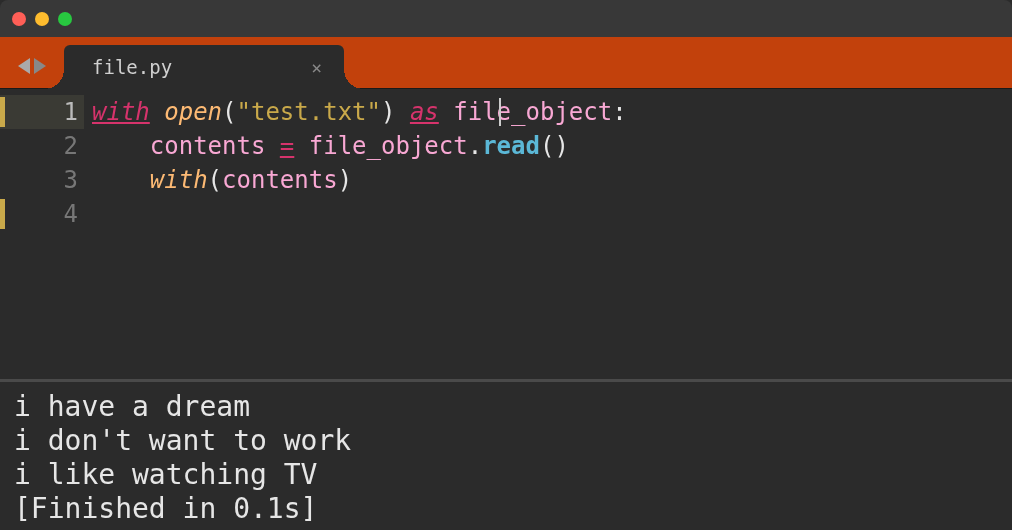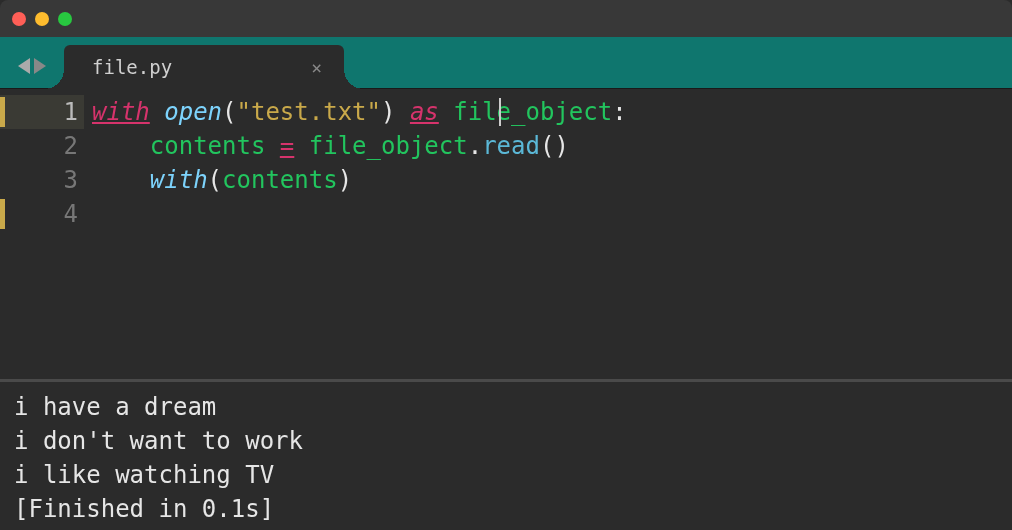--- a/index.html
+++ b/index.html
@@ -29,21 +29,21 @@
     .traffic-light {
       width: 14px;
       height: 14px;
       border-radius: 50%;
     }
     .traffic-red { background: #ff5f57; }
     .traffic-yellow { background: #febc2e; }
     .traffic-green { background: #28c840; }
     .tab-row {
       height: 52px;
-      background: #0f766e;
+      background: #c2410c;
       display: flex;
       align-items: flex-end;
       border-bottom: 1px solid #1a1a1a;
     }
     .nav-arrows {
       display: flex;
       align-items: center;
       gap: 4px;
       padding: 0 18px 14px 18px;
       color: #aaa;
@@ -123,40 +123,40 @@
     .code-area {
       flex: 1;
       padding-top: 6px;
       font-size: 24px;
       line-height: 34px;
       color: #e6e6e6;
       white-space: pre;
       position: relative;
     }
     .tok-keyword { color: #d6336c; font-style: italic; text-decoration: underline; }
-    .tok-func { color: #7dd3fc; font-style: italic; }
+    .tok-func { color: #fdba74; font-style: italic; }
     .tok-string { color: #c9a94a; }
     .tok-punct { color: #e6e6e6; }
-    .tok-ident { color: #22c55e; }
-    .tok-method { color: #5bb8d7; }
+    .tok-ident { color: #f9a8d4; }
+    .tok-method { color: #5bb8d7; font-weight: bold; }
     .cursor {
       position: absolute;
       width: 2px;
       height: 28px;
       background: #cccccc;
       top: 9px;
       left: 407px;
     }
     .output-panel {
       height: 151px;
       background: #2b2b2b;
       border-top: 3px solid #4a4a4a;
       padding: 8px 14px;
       color: #e6e6e6;
-      font-size: 24px;
+      font-size: 28px;
       line-height: 34px;
       white-space: pre;
     }
     .arrow-icon {
       display: inline-block;
       width: 0;
       height: 0;
       border-style: solid;
     }
     .arrow-left {

